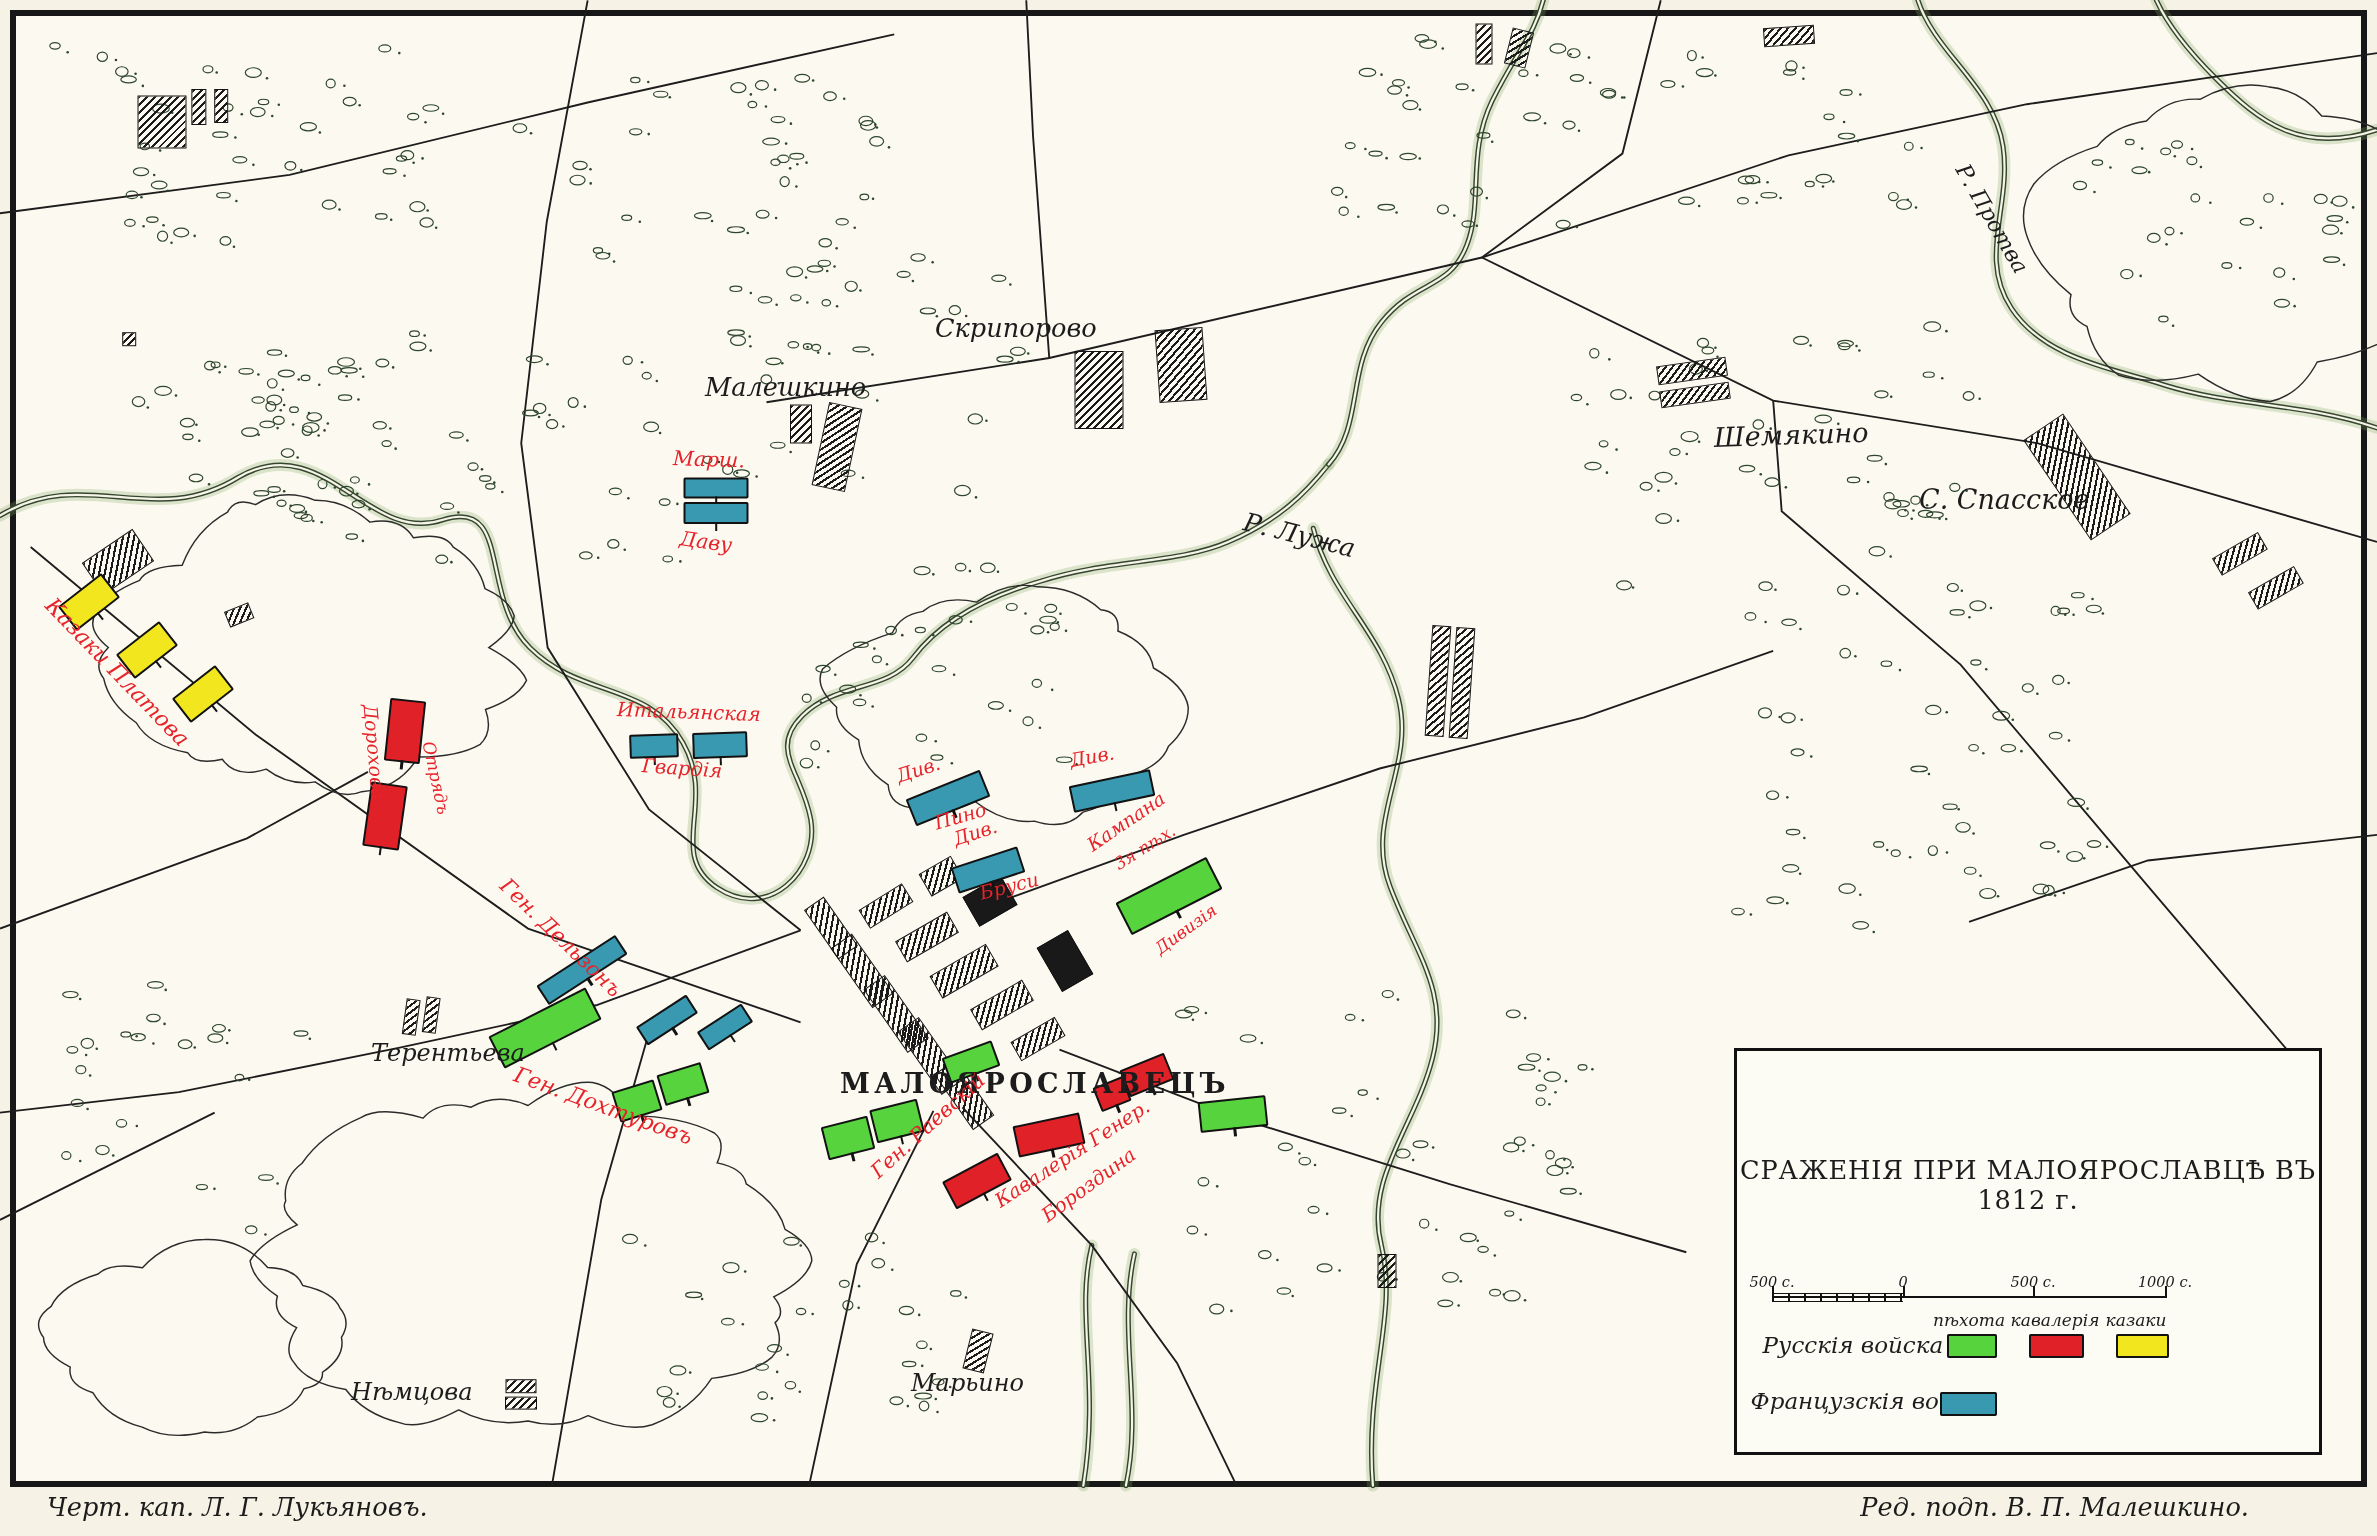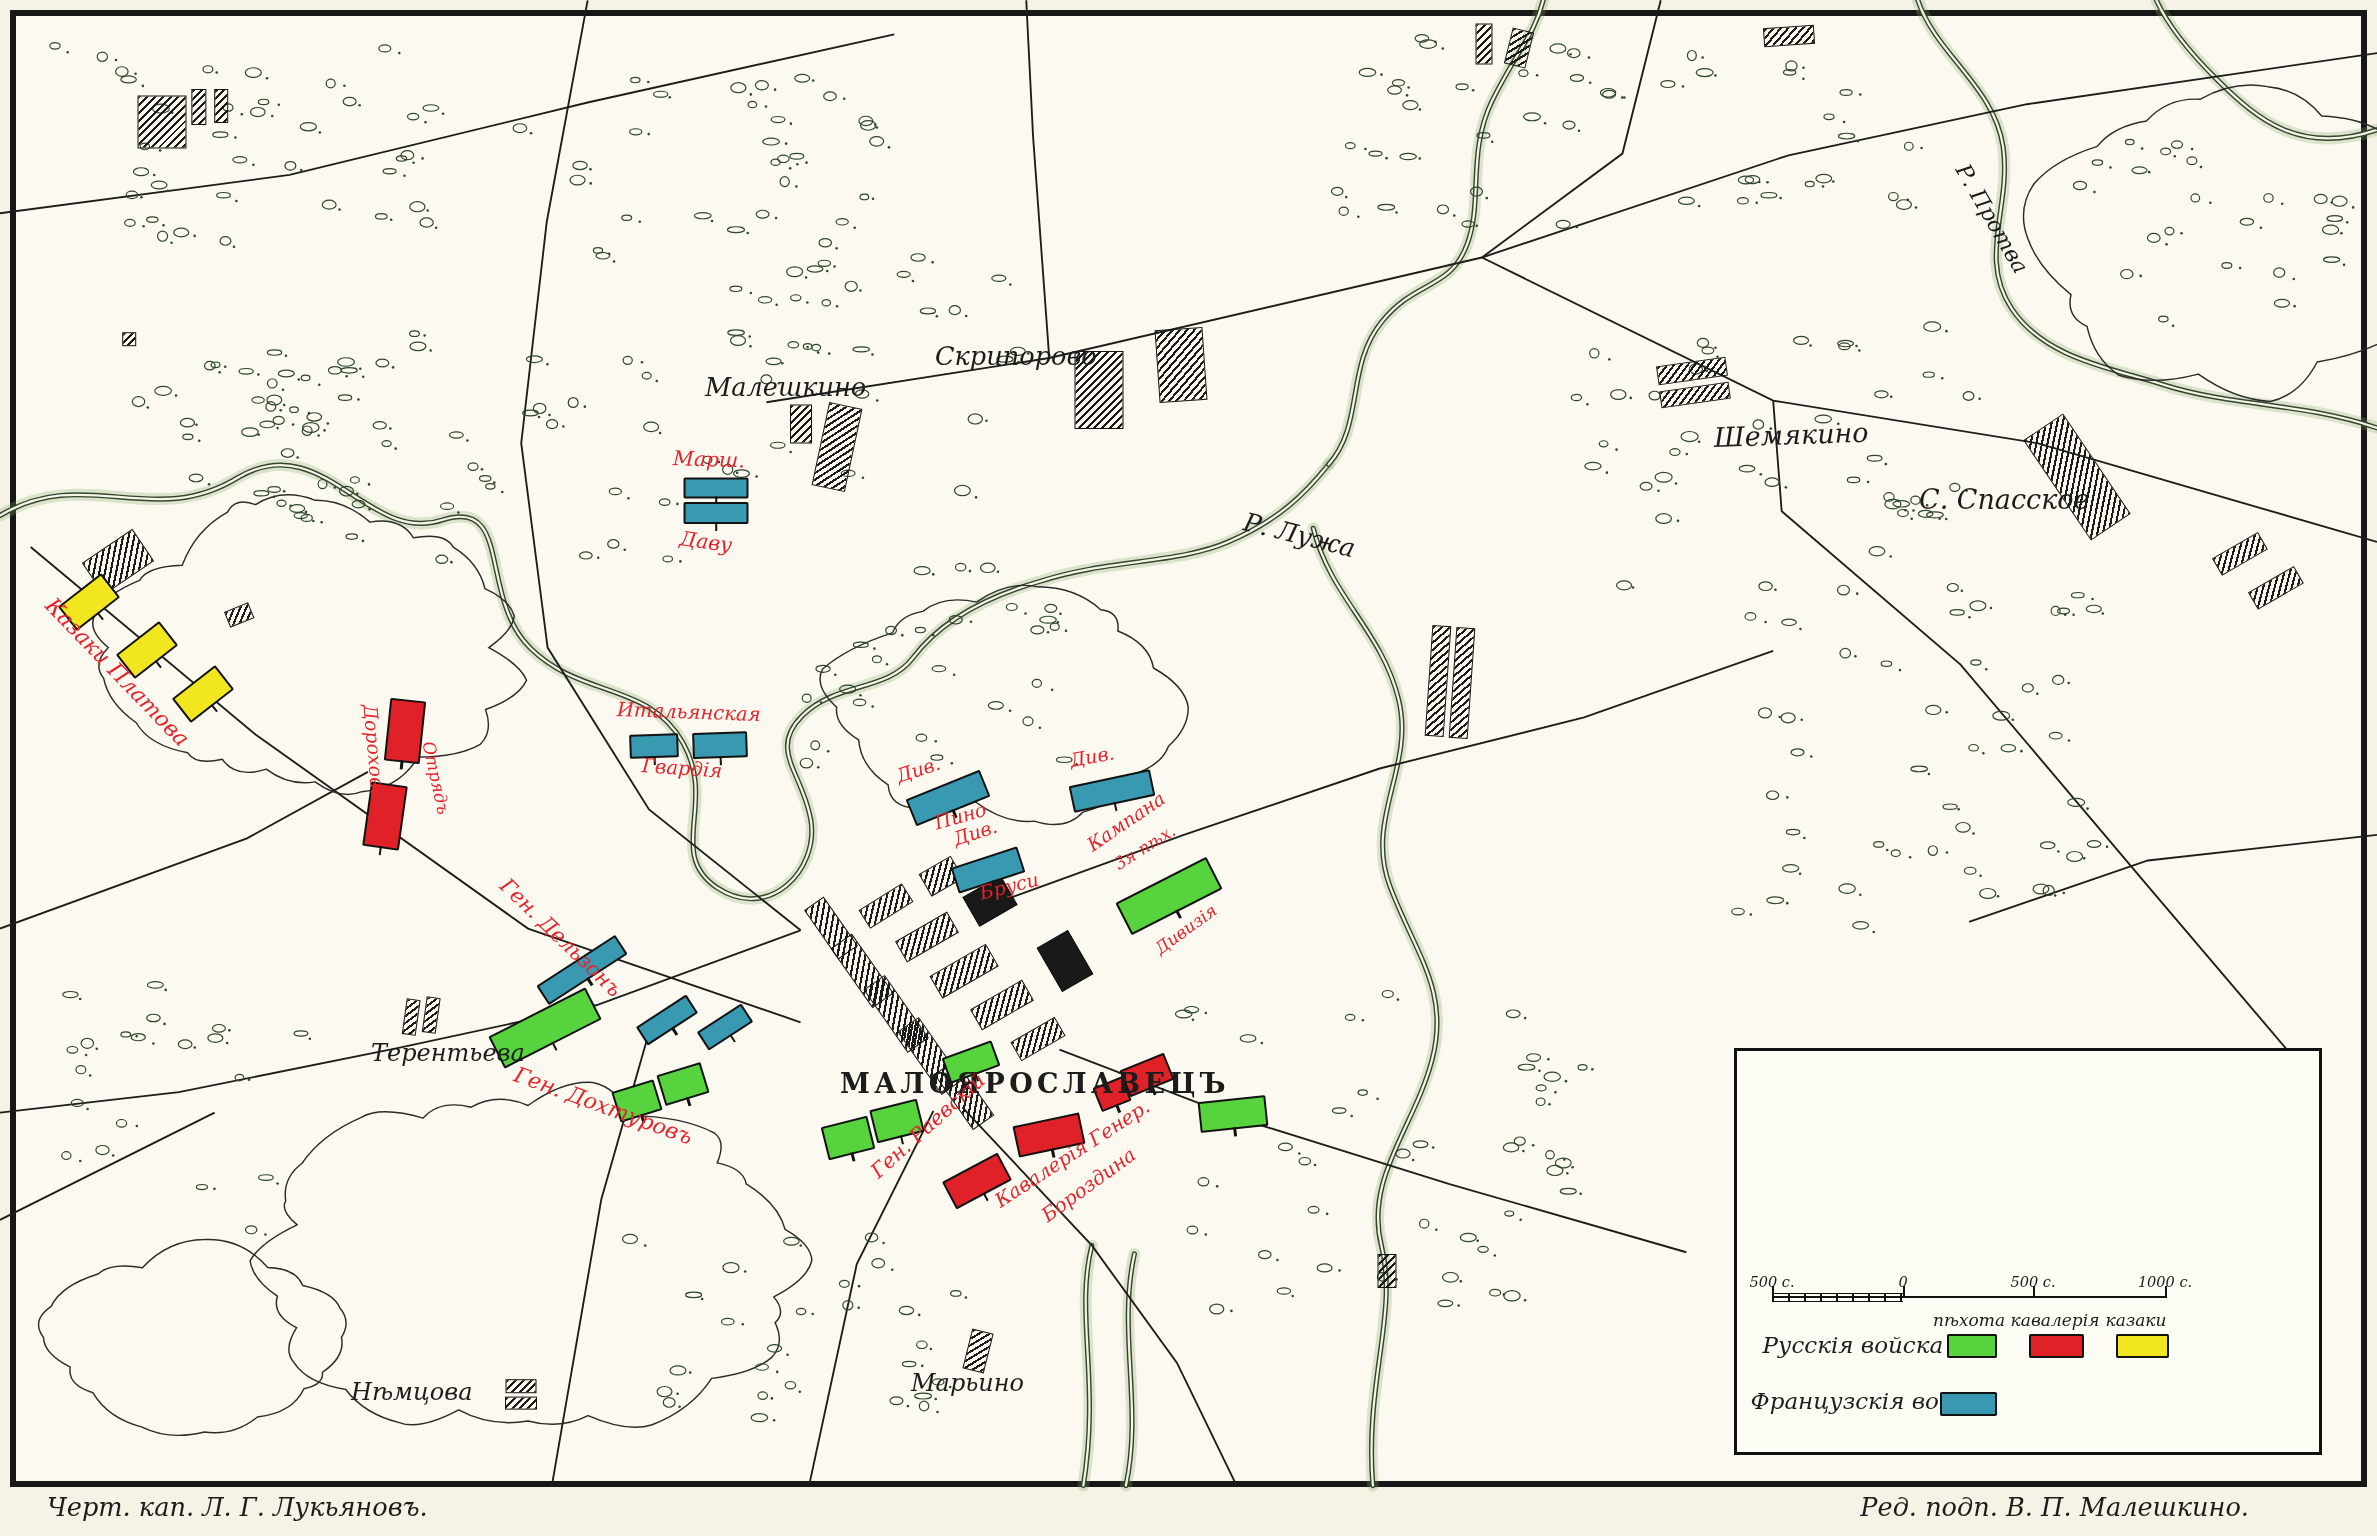--- a/index.html
+++ b/index.html
@@ -1051,21 +1051,21 @@
       </div>
       <div class="unit" style="left: 667px; top: 1020px; width: 60px; height: 22px; background: rgb(57, 153, 176); transform: translate(-50%, -50%) rotate(-33deg);">
         <i></i>
       </div>
       <div class="unit" style="left: 725px; top: 1027px; width: 53px; height: 22px; background: rgb(57, 153, 176); transform: translate(-50%, -50%) rotate(-33deg);">
         <i></i>
       </div>
     </div>
   <div id="labels">
       <span class="ml " style="left: 705px; top: 375px; font-size: 25.6px; transform: rotate(0deg); color: rgb(28, 28, 28);">Малешкино</span>
-      <span class="ml " style="left: 935px; top: 344px; font-size: 25.6px; transform: rotate(0deg); color: rgb(28, 28, 28);">Скрипорово</span>
+      <span class="ml " style="left: 935px; top: 316px; font-size: 25.6px; transform: rotate(0deg); color: rgb(28, 28, 28);">Скрипорово</span>
       <span class="ml " style="left: 1714px; top: 424px; font-size: 27px; transform: rotate(-2deg); color: rgb(28, 28, 28);">Шемякино</span>
       <span class="ml " style="left: 1919px; top: 486px; font-size: 27px; transform: rotate(0deg); color: rgb(28, 28, 28);">С. Спасское</span>
       <span class="ml " style="left: 1961px; top: 155px; font-size: 22px; transform: rotate(60deg); color: rgb(28, 28, 28);">Р. Протва</span>
       <span class="ml " style="left: 1244px; top: 509px; font-size: 25.6px; transform: rotate(14deg); color: rgb(28, 28, 28);">Р. Лужа</span>
       <span class="ml " style="left: 371px; top: 1041px; font-size: 24px; transform: rotate(0deg); color: rgb(28, 28, 28);">Терентьева</span>
       <span class="ml caps" style="left: 840px; top: 1070px; font-size: 27px; transform: rotate(0deg); color: rgb(28, 28, 28);">МАЛОЯРОСЛАВЕЦЪ</span>
       <span class="ml " style="left: 351px; top: 1380px; font-size: 24px; transform: rotate(0deg); color: rgb(28, 28, 28);">Нѣмцова</span>
       <span class="ml " style="left: 871px; top: 1371px; font-size: 24px; transform: rotate(0deg); color: rgb(28, 28, 28); margin-left: 40px;">Марьино</span>
       <span class="ml red" style="left: 49px; top: 591px; font-size: 22px; transform: rotate(46deg); color: rgb(231, 35, 43);">Казаки Платова</span>
       <span class="ml red" style="left: 673px; top: 448px; font-size: 20.4px; transform: rotate(2deg); color: rgb(231, 35, 43);">Марш.</span>
@@ -1083,20 +1083,21 @@
       <span class="ml red" style="left: 1089px; top: 837px; font-size: 19px; transform: rotate(-34deg); color: rgb(231, 35, 43);">Кампана</span>
       <span class="ml red" style="left: 1116px; top: 857px; font-size: 17px; transform: rotate(-32deg); color: rgb(231, 35, 43);">3я пѣх.</span>
       <span class="ml red" style="left: 1157px; top: 942px; font-size: 17px; transform: rotate(-36deg); color: rgb(231, 35, 43);">Дивизія</span>
       <span class="ml red" style="left: 515px; top: 1063px; font-size: 22px; transform: rotate(20deg); color: rgb(231, 35, 43);">Ген. Дохтуровъ</span>
       <span class="ml red" style="left: 874px; top: 1164px; font-size: 20.4px; transform: rotate(-42deg); color: rgb(231, 35, 43);">Ген. Раевскій</span>
       <span class="ml red" style="left: 997px; top: 1193px; font-size: 19.6px; transform: rotate(-33deg); color: rgb(231, 35, 43);">Кавалерія Генер.</span>
       <span class="ml red" style="left: 1044px; top: 1208px; font-size: 19.6px; transform: rotate(-36deg); color: rgb(231, 35, 43);">Бороздина</span>
     </div>
 
   <div class="tbox">
+    <div class="tb-sub">СРАЖЕНІЯ ПРИ МАЛОЯРОСЛАВЦѢ ВЪ 1812 г.</div>
     <div class="sbar">
       <span class="tl" style="left:35px">500 с.</span>
       <span class="tl" style="left:166px">0</span>
       <span class="tl" style="left:296px">500 с.</span>
       <span class="tl" style="left:428px">1000 с.</span>
       <div class="line"></div>
       <div class="ladder"></div>
       <div class="tk" style="left:35px"></div>
       <div class="tk" style="left:166px"></div>
       <div class="tk" style="left:296px"></div>

